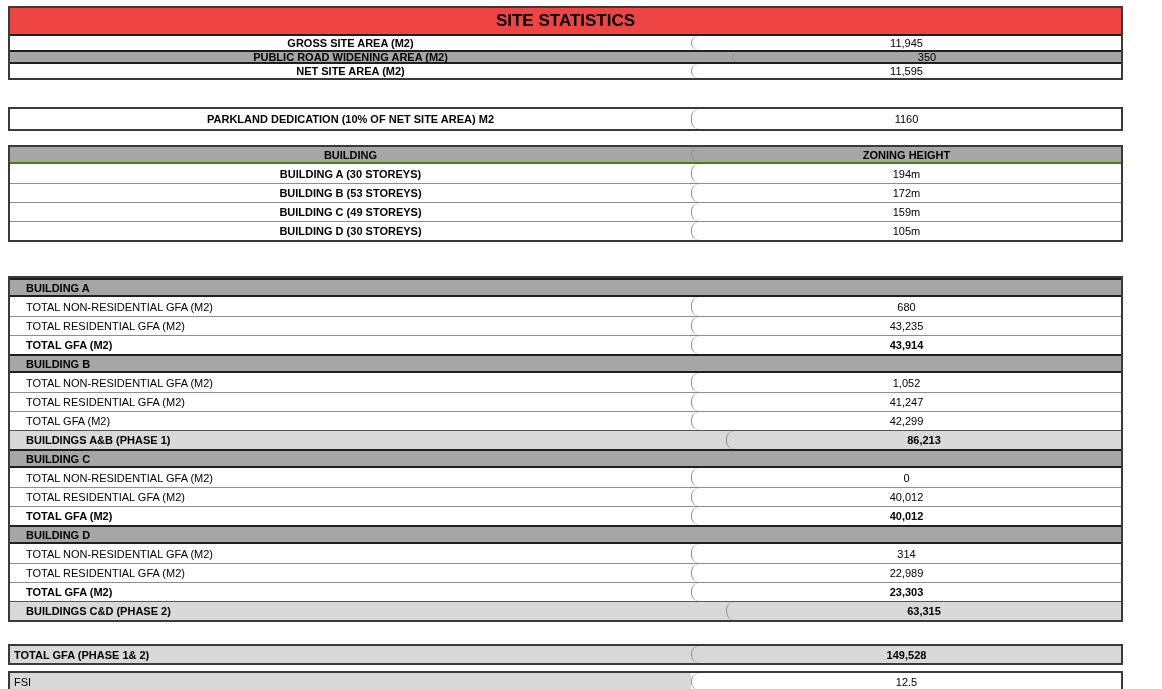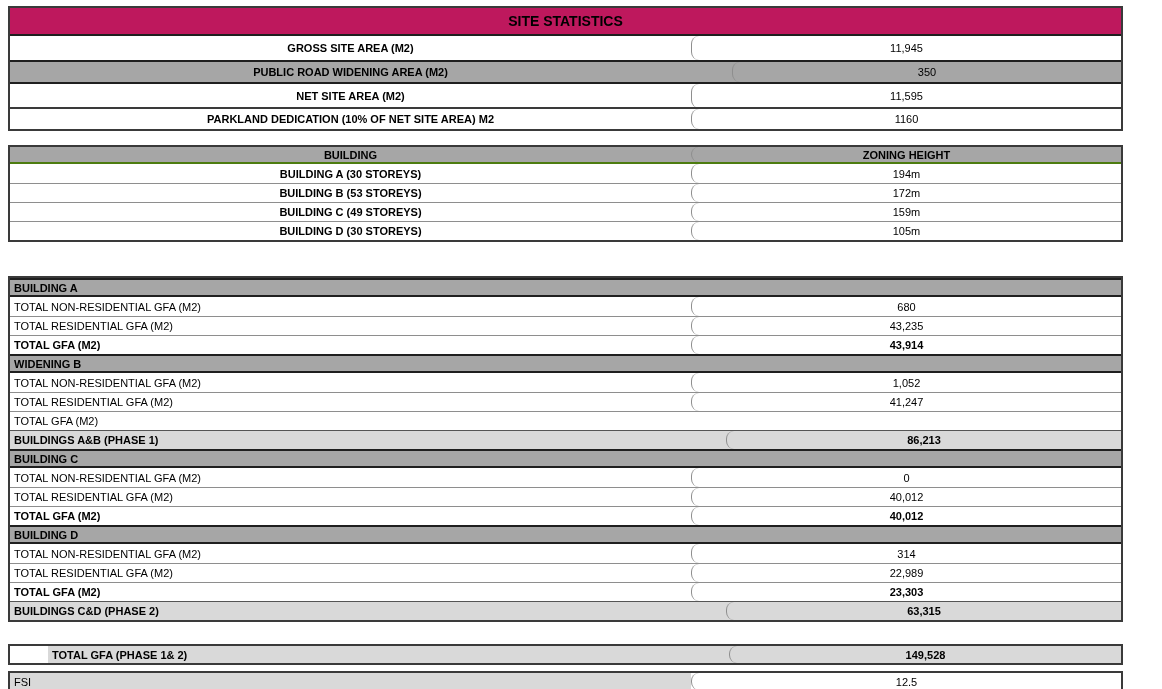--- a/index.html
+++ b/index.html
@@ -8,32 +8,32 @@
     width:1162px; height:689px; overflow:hidden; position:relative;
     font-family:"Liberation Sans", sans-serif; color:#000;
   }
   .canvas { position:absolute; inset:0; }
 
   .tbl {
     position:absolute; left:8px; width:1115px;
     border:2px solid #3a3a3a; background:#fff;
   }
 
-  .row { display:flex; height:24px; align-items:stretch; }
+  .row { display:flex; height:14px; align-items:stretch; }
   .row + .row { border-top:1px solid #8e8e8e; }
 
   .c1 { width:681px; display:flex; align-items:center; font-size:11px; }
   .c2 { flex:1; border-left:1px solid #8e8e8e; display:flex; align-items:center; justify-content:center; font-size:11px;border-radius:8px; }
   .gray  { background:#A6A6A6; }
 
   
   #block-site { top:6px; }
   #block-site .title-row {
-    height:28px; background:#be185d; display:flex; align-items:center; justify-content:center;
-    font-size:14px; font-weight:700; border-bottom:2px solid #1f1f1f;
+    height:28px; background:#ef4444; display:flex; align-items:center; justify-content:center;
+    font-size:17px; font-weight:700; border-bottom:2px solid #1f1f1f;
   }
   #block-site .row .c1 { justify-content:center; font-weight:700; }
   #block-site .row.gray { border-top:2px solid #1f1f1f; border-bottom:2px solid #1f1f1f;gap:41px; }
   #block-site .row.gray + .row { border-top:none; }
 
   
   #block-parkland { top:107px; }
   #block-parkland .row { height:20px; }
   #block-parkland .c1 { justify-content:center; font-weight:700; }
 
@@ -50,24 +50,24 @@
   #block-gfa .row.section {
     background:#A6A6A6; font-weight:700;
     border-top:2px solid #1f1f1f; border-bottom:2px solid #1f1f1f;
   }
   #block-gfa .row.section + .row { border-top:none; }
   #block-gfa .row.section .c1 { font-weight:700; }
   #block-gfa .row.section .c2 { border-left:none; }
   #block-gfa .row.total .c1, #block-gfa .row.total .c2 { font-weight:700; }
   #block-gfa .row.phase { background:#D9D9D9; border-top:1px solid #555;gap:35px; }
   #block-gfa .row.phase .c1, #block-gfa .row.phase .c2 { font-weight:700; }
-  #block-gfa .c1 { padding-left:4px; }
-
-  
-  #block-total { top:644px;padding-left:38px; }
+  #block-gfa .c1 { padding-left:16px; }
+
+  
+  #block-total { top:644px; }
   #block-total .row { height:17px; background:#D9D9D9; }
   #block-total .c1 { padding-left:4px; font-weight:700; }
   #block-total .c2 { font-weight:700; }
 
   
   #block-fsi { top:671px; }
   #block-fsi .row { height:17px; }
   #block-fsi .c1 { padding-left:4px; font-weight:400; background:#D9D9D9; }
   #block-fsi .c2 { background:#fff; }
 </style>
@@ -152,36 +152,37 @@
           <div class="c1">TOTAL RESIDENTIAL GFA (M2)</div>
           <div class="c2">43,235</div>
         </div>
 
         <div class="row total">
           <div class="c1">TOTAL GFA (M2)</div>
           <div class="c2">43,914</div>
         </div>
 
         <div class="row section">
-          <div class="c1">WIDENING B</div>
+          <div class="c1">BUILDING B</div>
           <div class="c2"></div>
         </div>
 
         <div class="row data">
           <div class="c1">TOTAL NON-RESIDENTIAL GFA (M2)</div>
           <div class="c2">1,052</div>
         </div>
 
         <div class="row data">
           <div class="c1">TOTAL RESIDENTIAL GFA (M2)</div>
           <div class="c2">41,247</div>
         </div>
 
         <div class="row data">
           <div class="c1">TOTAL GFA (M2)</div>
+          <div class="c2">42,299</div>
         </div>
 
         <div class="row phase">
           <div class="c1">BUILDINGS A&amp;B (PHASE 1)</div>
           <div class="c2">86,213</div>
         </div>
 
         <div class="row section">
           <div class="c1">BUILDING C</div>
           <div class="c2"></div>

